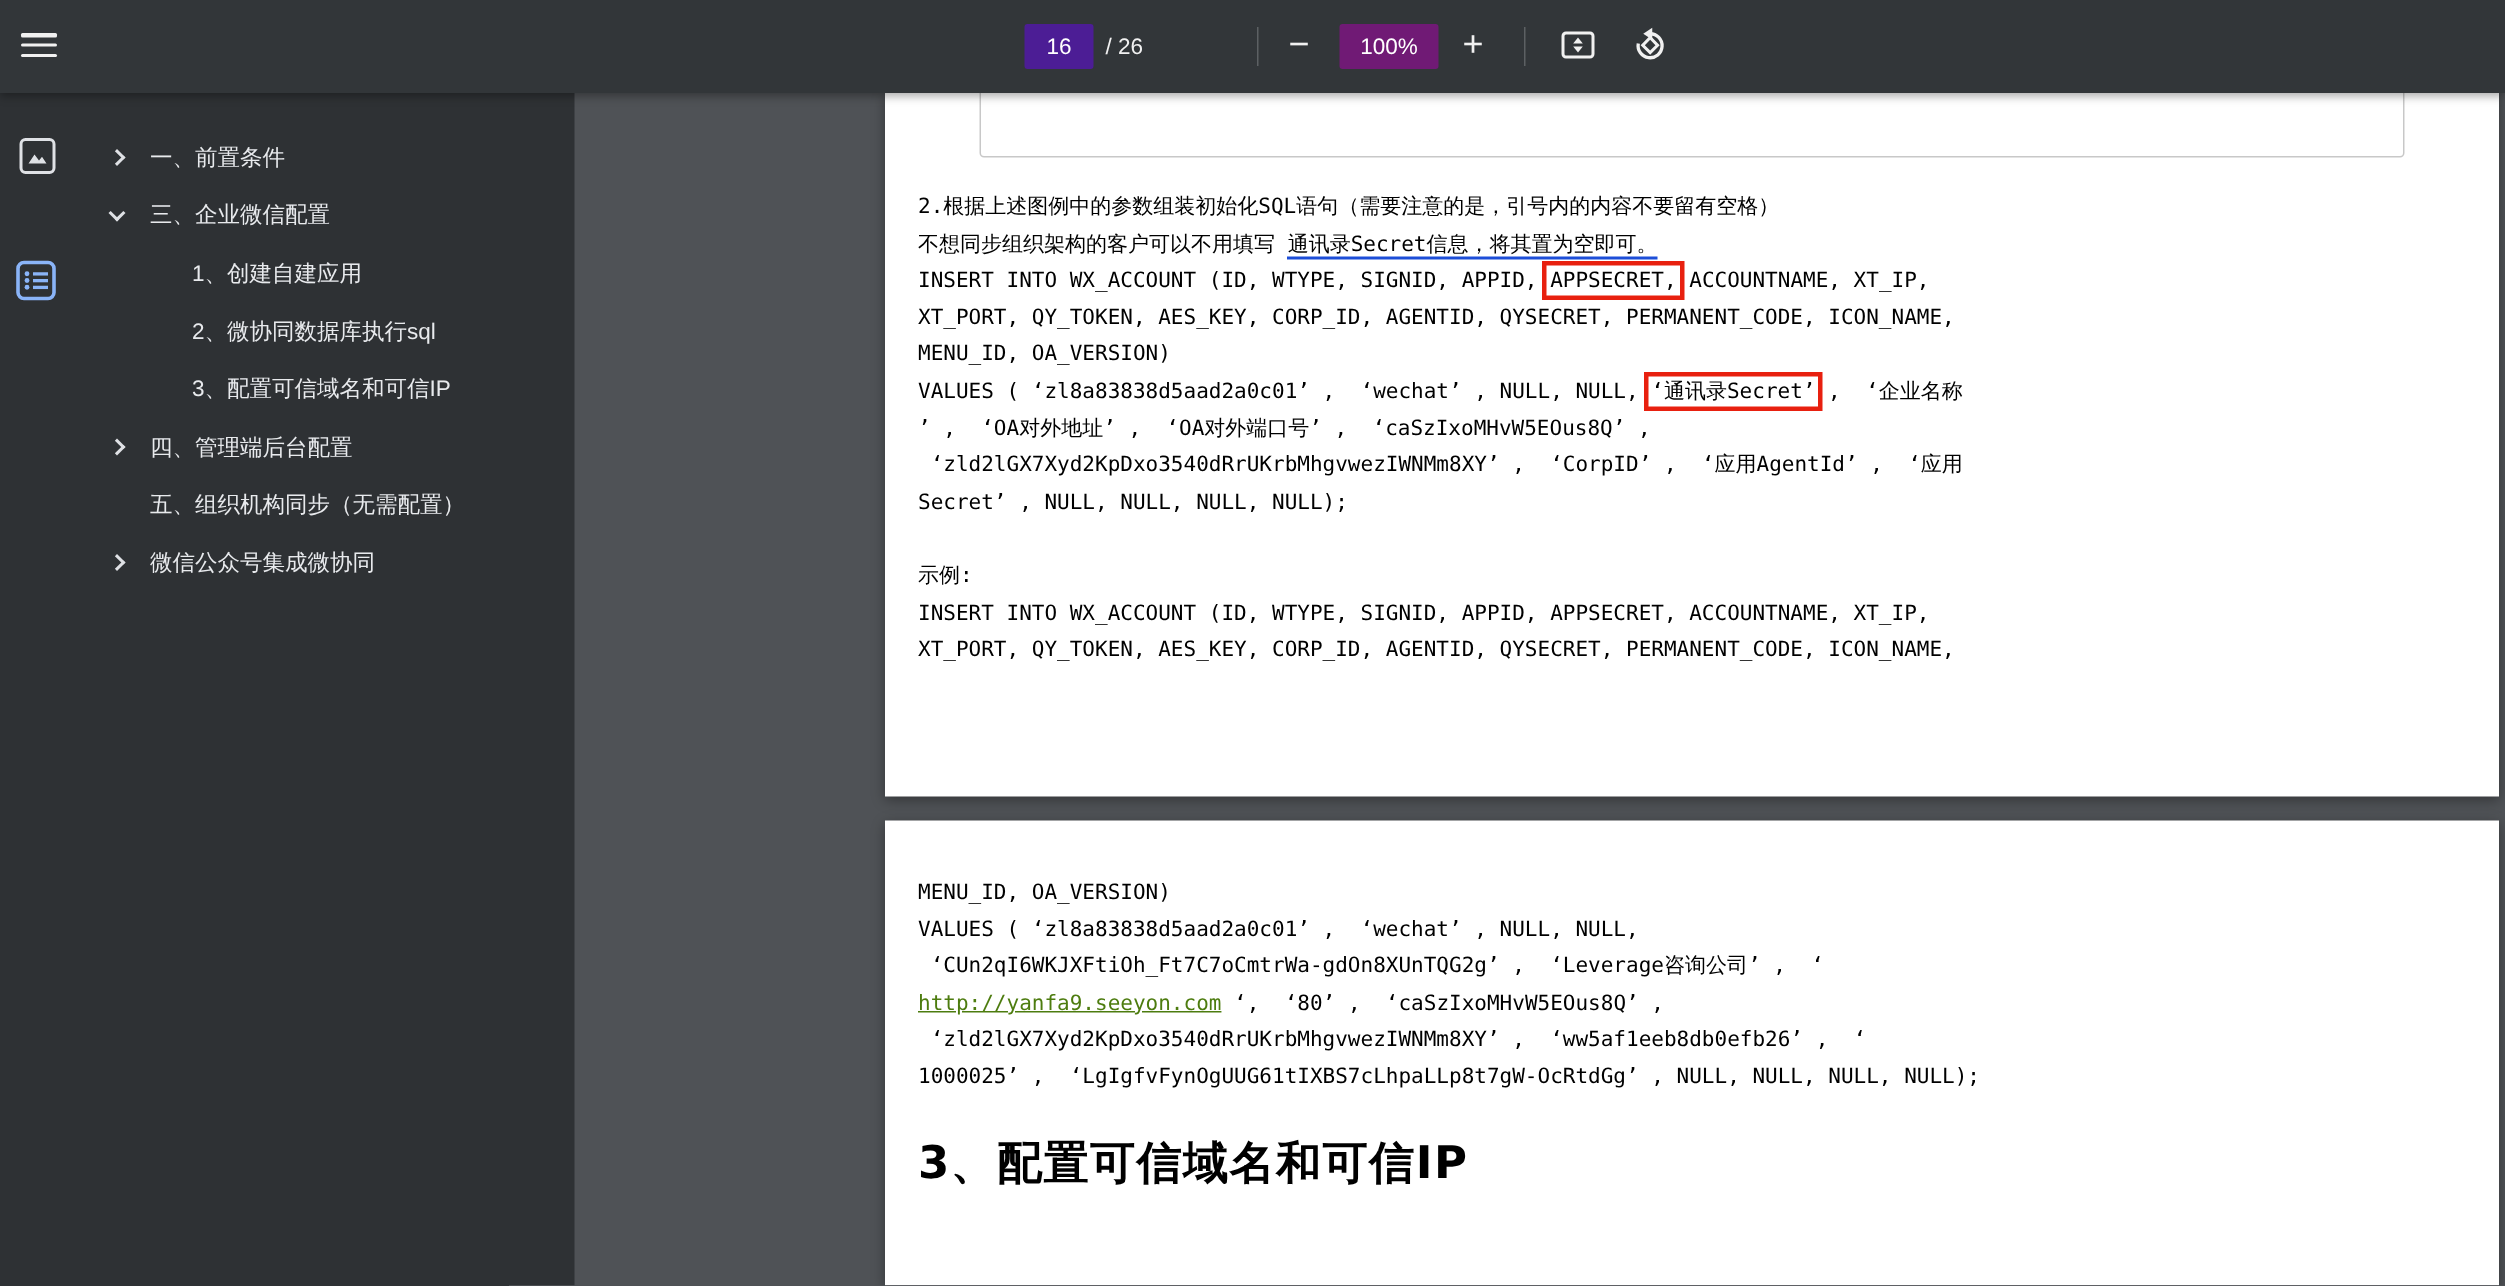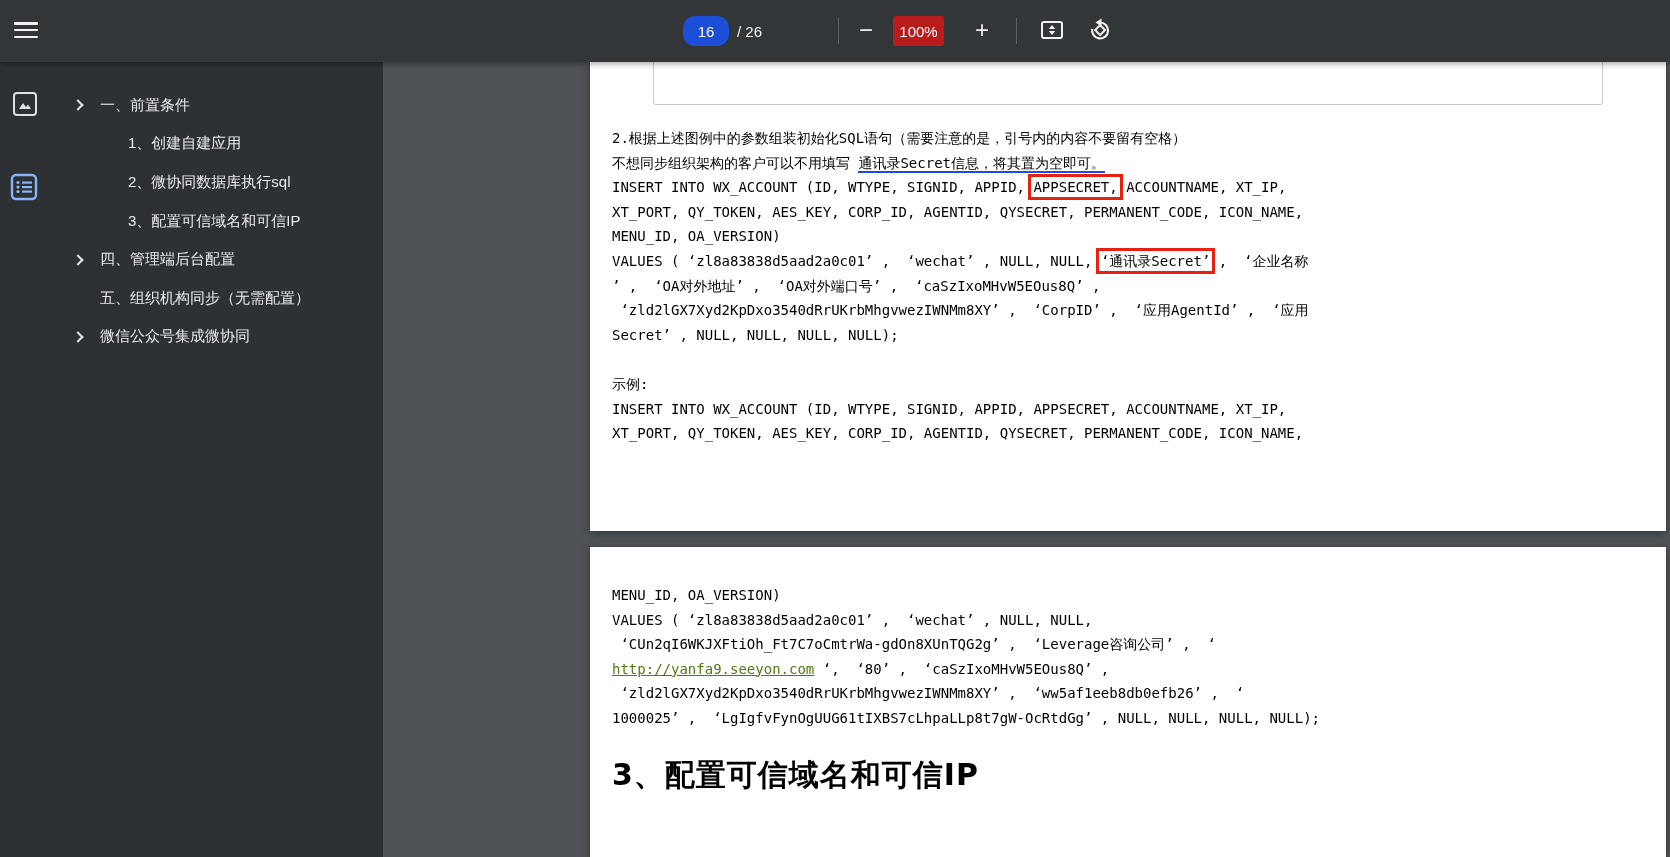--- a/index.html
+++ b/index.html
@@ -11,29 +11,29 @@
   .toolbar { position:absolute; left:0; top:0; width:1670px; height:62px;
              background:#323639; z-index:30; box-shadow:0 2px 6px rgba(0,0,0,.35); }
   .tb-btn { position:absolute; top:10px; width:40px; height:40px; border:none; background:transparent;
             color:#f1f1f1; display:flex; align-items:center; justify-content:center; cursor:pointer;
             border-radius:50%; }
   .hamburger { left:6px; }
   .hamburger .bars { width:24px; height:16px; display:flex; flex-direction:column; justify-content:space-between; }
   .hamburger .bars i { display:block; height:2.5px; background:#f1f1f1; border-radius:1px; }
   .doc-title { position:absolute; left:57px; top:0; height:62px; display:flex; align-items:center;
                color:#f1f1f1; font-size:15.5px; font-weight:500; letter-spacing:.2px; }
-  .page-box { position:absolute; left:683px; top:16px; width:46px; height:30px; background:#1d4ed8;
-              border:none; color:#fff; text-align:center; font-size:15px; border-radius:12px;
+  .page-box { position:absolute; left:683px; top:16px; width:46px; height:30px; background:#4c1d95;
+              border:none; color:#fff; text-align:center; font-size:15px; border-radius:2px;
               font-family:"Liberation Sans",sans-serif; }
   .page-total { position:absolute; left:737px; top:0; height:62px; display:flex; align-items:center;
                 color:#f1f1f1; font-size:15px; }
   .tb-sep { position:absolute; top:18px; width:1px; height:26px; background:#5c6063; }
   .sep1 { left:838px; } .sep2 { left:1016px; }
   .minus-btn { left:846px; font-size:24px; font-weight:400; }
-  .zoom-box { position:absolute; left:893px; top:16px; width:51px; height:30px; background:#b91c1c;
+  .zoom-box { position:absolute; left:893px; top:16px; width:66px; height:30px; background:#701a75;
               color:#fff; font-size:15px; display:flex; align-items:center; justify-content:center;
               border-radius:2px; }
   .plus-btn { left:962px; font-size:24px; }
   .fit-btn { left:1032px; }
   .rotate-btn { left:1080px; }
 
   
   .sidebar { position:absolute; left:0; top:62px; width:383px; height:795px; background:#2e3134; z-index:20; }
   .rail-btn { position:absolute; background:transparent; border:none; cursor:pointer; }
   .thumb-btn { left:11px; top:28px; }
@@ -132,20 +132,24 @@
         </svg>
       </span>
     </button>
 
     <div class="toc">
       <div class="toc-item">
         <span class="chev right"></span>
         <span class="toc-label lvl0">一、前置条件</span>
       </div>
       <div class="toc-item">
+        <span class="chev down"></span>
+        <span class="toc-label lvl0">三、企业微信配置</span>
+      </div>
+      <div class="toc-item">
         <span class="toc-label lvl1">1、创建自建应用</span>
       </div>
       <div class="toc-item">
         <span class="toc-label lvl1">2、微协同数据库执行sql</span>
       </div>
       <div class="toc-item">
         <span class="toc-label lvl1">3、配置可信域名和可信IP</span>
       </div>
       <div class="toc-item">
         <span class="chev right"></span>

